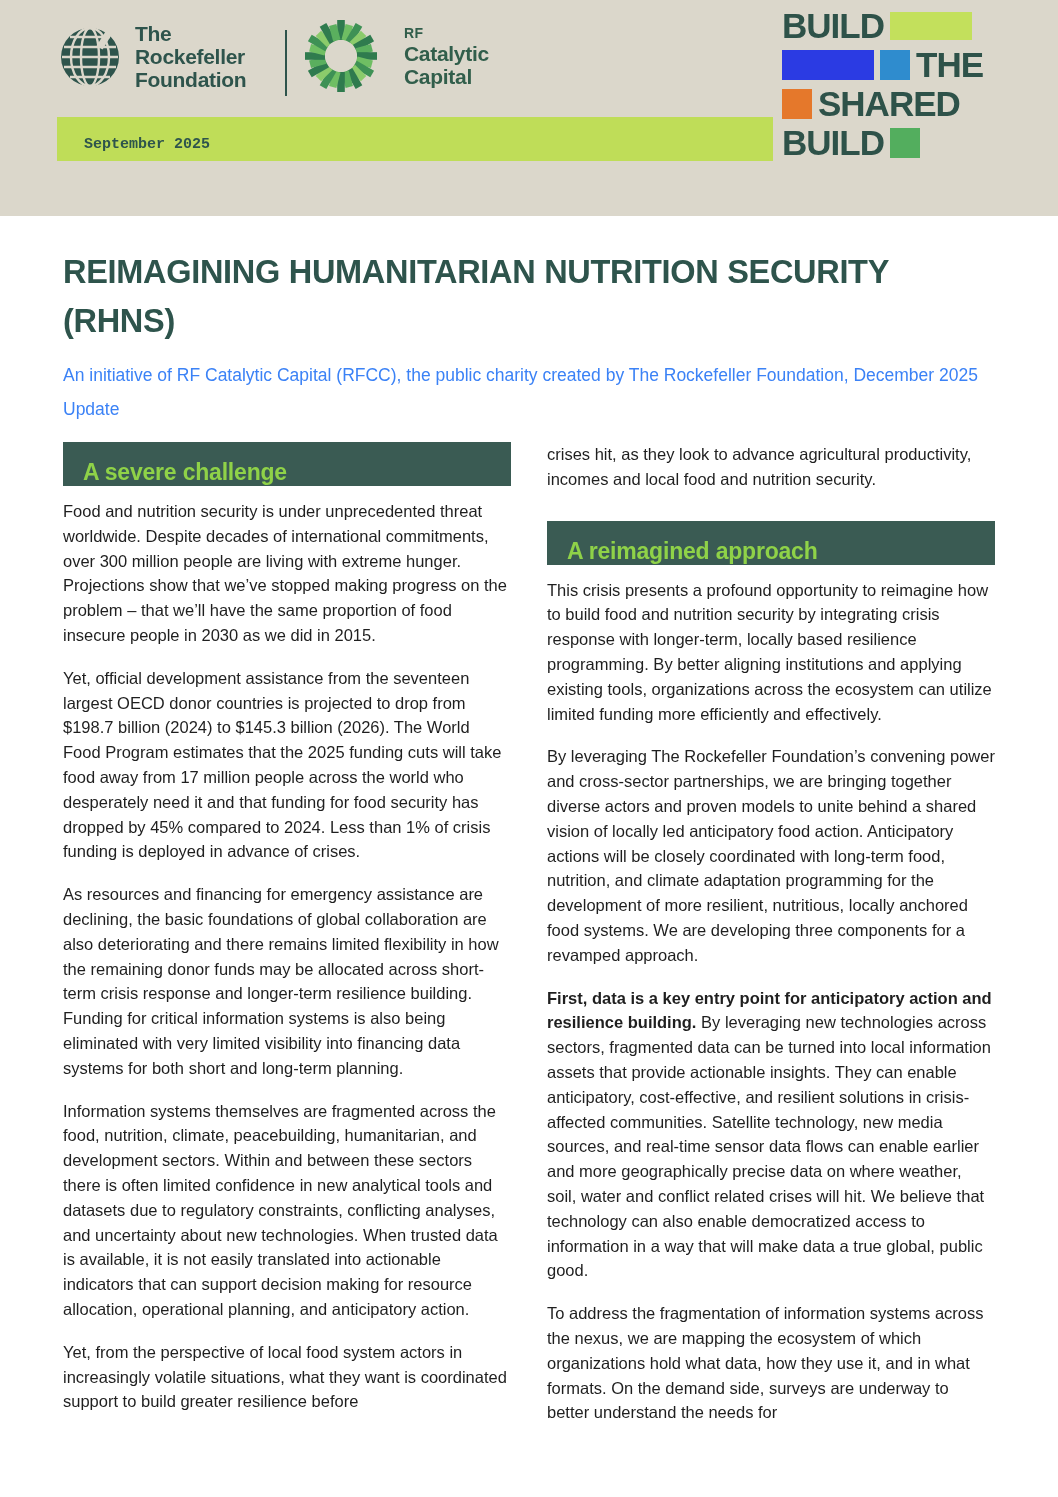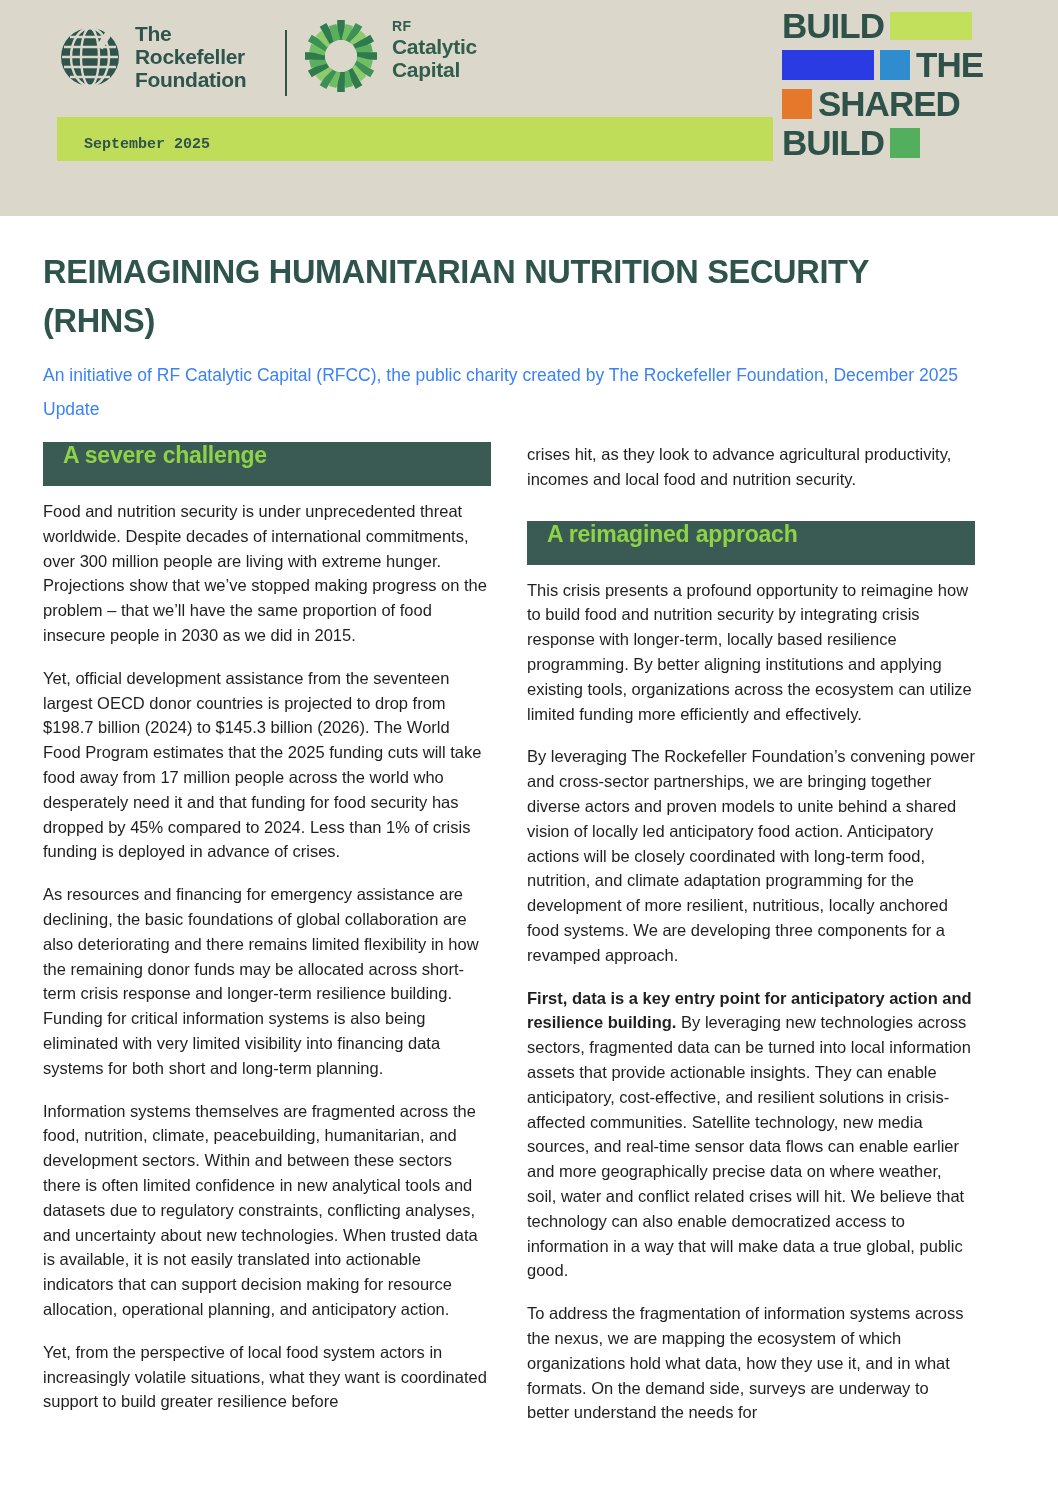--- a/index.html
+++ b/index.html
@@ -10,50 +10,50 @@
   }
 
   
   .band { position:relative; width:1058px; height:216px; background:#dbd7cb; }
 
   .rf-logo { position:absolute; left:58px; top:22px; display:flex; align-items:center; gap:13px; }
   .rf-wordmark { font-weight:bold; font-size:21px; line-height:23px; color:#2e544c; letter-spacing:-0.3px; }
 
   .logo-divider { position:absolute; left:285px; top:30px; width:2px; height:66px; background:#2e544c; }
 
-  .rfcc-logo { position:absolute; left:303px; top:18px; display:flex; gap:13px; }
+  .rfcc-logo { position:absolute; left:303px; top:18px; display:flex; align-items:center; gap:25px; }
   .rfcc-text { color:#315e4b; }
   .rfcc-rf { font-size:14px; font-weight:bold; letter-spacing:0.5px; margin-bottom:1px; }
   .rfcc-name { font-size:21px; font-weight:bold; line-height:23px; letter-spacing:-0.3px; }
 
   .date-bar { position:absolute; left:57px; top:117px; width:716px; height:44px; background:#bfdd58; display:flex; align-items:center; }
   .date-text { font-family:"Liberation Mono", monospace; font-weight:bold; font-size:15px; color:#2e544c; padding-left:27px;margin-top:10px; }
 
   .build-logo { position:absolute; left:782px; top:6px; width:236px; color:#2e5249; }
   .build-row { display:flex; align-items:center; height:39px; gap:6px; }
   .build-row span.w { font-size:35px; font-weight:800; letter-spacing:-1px; line-height:39px; white-space:nowrap; }
   .blk { flex:none; display:block; }
   .blk-lime   { width:82px; height:28px; background:#c3e05c; }
   .blk-blue   { width:92px; height:30px; background:#2b3be3; }
   .blk-lblue  { width:30px; height:30px; background:#2f8cce; }
   .blk-orange { width:30px; height:30px; background:#e5782b; }
   .blk-green  { width:30px; height:30px; background:#53ae5e; }
 
   
-  main { padding:32px 63px 0 43px; }
+  main { padding:32px 63px 0 63px; }
   h1 {
     font-size:32.5px; line-height:49px; font-weight:bold; color:#2e544c;
     letter-spacing:-0.3px; max-width:935px; margin-bottom:12px;
   }
   .subtitle { font-size:17.5px; line-height:34px; max-width:950px; margin-bottom:16px; color:#3b82f6; }
 
   .cols { display:flex; gap:36px; }
   .col { width:448px; flex:none; }
 
-  .section-head { background:#3a5b53; height:44px; display:flex; align-items:flex-start; margin-bottom:13px; }
+  .section-head { background:#3a5b53; height:44px; display:flex; align-items:flex-end; margin-bottom:13px; }
   .section-head span {
     color:#8fd248; font-size:23px; font-weight:bold; padding-left:20px; letter-spacing:-0.2px;
   }
   .sh-right { margin-top:29px; }
 
   p.body { font-size:16.5px; line-height:24.8px; margin-bottom:18px; }
   p.body strong { font-weight:bold; }
 </style>
 </head>
 <body>

